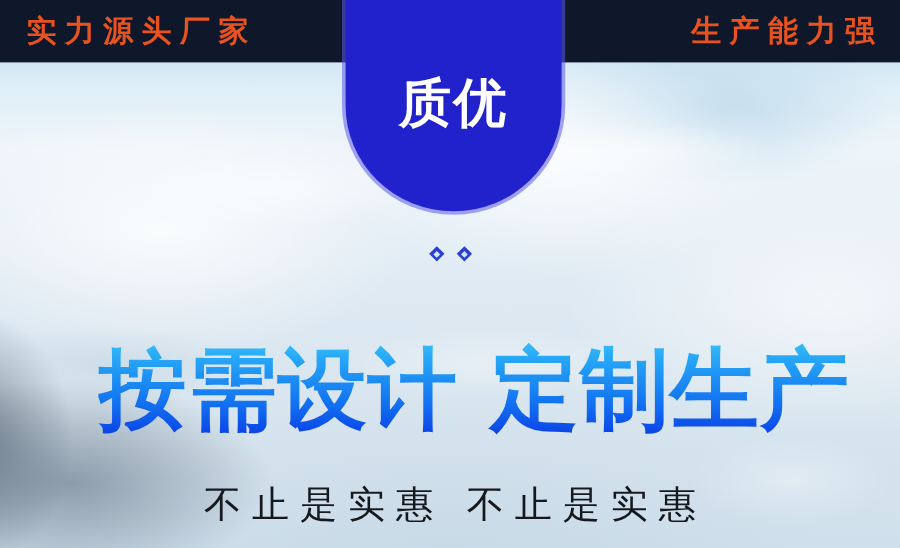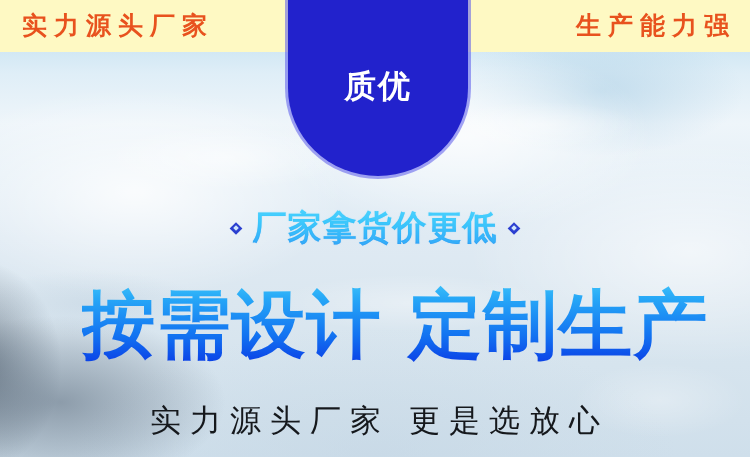--- a/index.html
+++ b/index.html
@@ -55,21 +55,21 @@
       radial-gradient(ellipse 150px 46px at 12% 62%, rgba(180,200,216,0.32), rgba(180,200,216,0) 72%),
       radial-gradient(ellipse 120px 52px at 88% 86%, rgba(255,255,255,0.30), rgba(255,255,255,0) 72%);
     pointer-events: none;
   }
 
   
   .topbar {
     position: absolute;
     left: 0; top: 0;
     width: 750px; height: 52px;
-    background: #fef9c3;
+    background: #0f172a;
     z-index: 3;
   }
   .topbar-text {
     position: absolute;
     top: 0;
     height: 52px;
     line-height: 52px;
     font-size: 25px;
     font-weight: 700;
     color: #e8521e;
@@ -93,21 +93,21 @@
     z-index: 4;
     display: flex;
     flex-direction: column;
     align-items: center;
     justify-content: center;
     padding-top: 4px;
     box-sizing: border-box;
   }
   .badge-line {
     color: #ffffff;
-    font-size: 32px;
+    font-size: 44px;
     font-weight: 700;
     line-height: 1.18;
     letter-spacing: 2px;
     white-space: nowrap;
   }
 
   
   .mid-line {
     position: absolute;
     left: 0; top: 205px;
@@ -205,25 +205,24 @@
     <div class="topbar-text topbar-left">实力源头厂家</div>
     <div class="topbar-text topbar-right">生产能力强</div>
   </div>
 
   <div class="badge">
     <div class="badge-line">质优</div>
   </div>
 
   <div class="mid-line">
     <span class="diamond"></span>
-    <span class="mid-text">厂家拿货价更低</span>
     <span class="diamond"></span>
   </div>
 
   <div class="headline">
     <span class="headline-text">按需设计 定制生产</span>
   </div>
 
   <div class="subline">
-    <span class="subline-text">实力源头厂家 更是选放心</span>
+    <span class="subline-text">不止是实惠 不止是实惠</span>
   </div>
 
 </div>
 
 </body></html>

